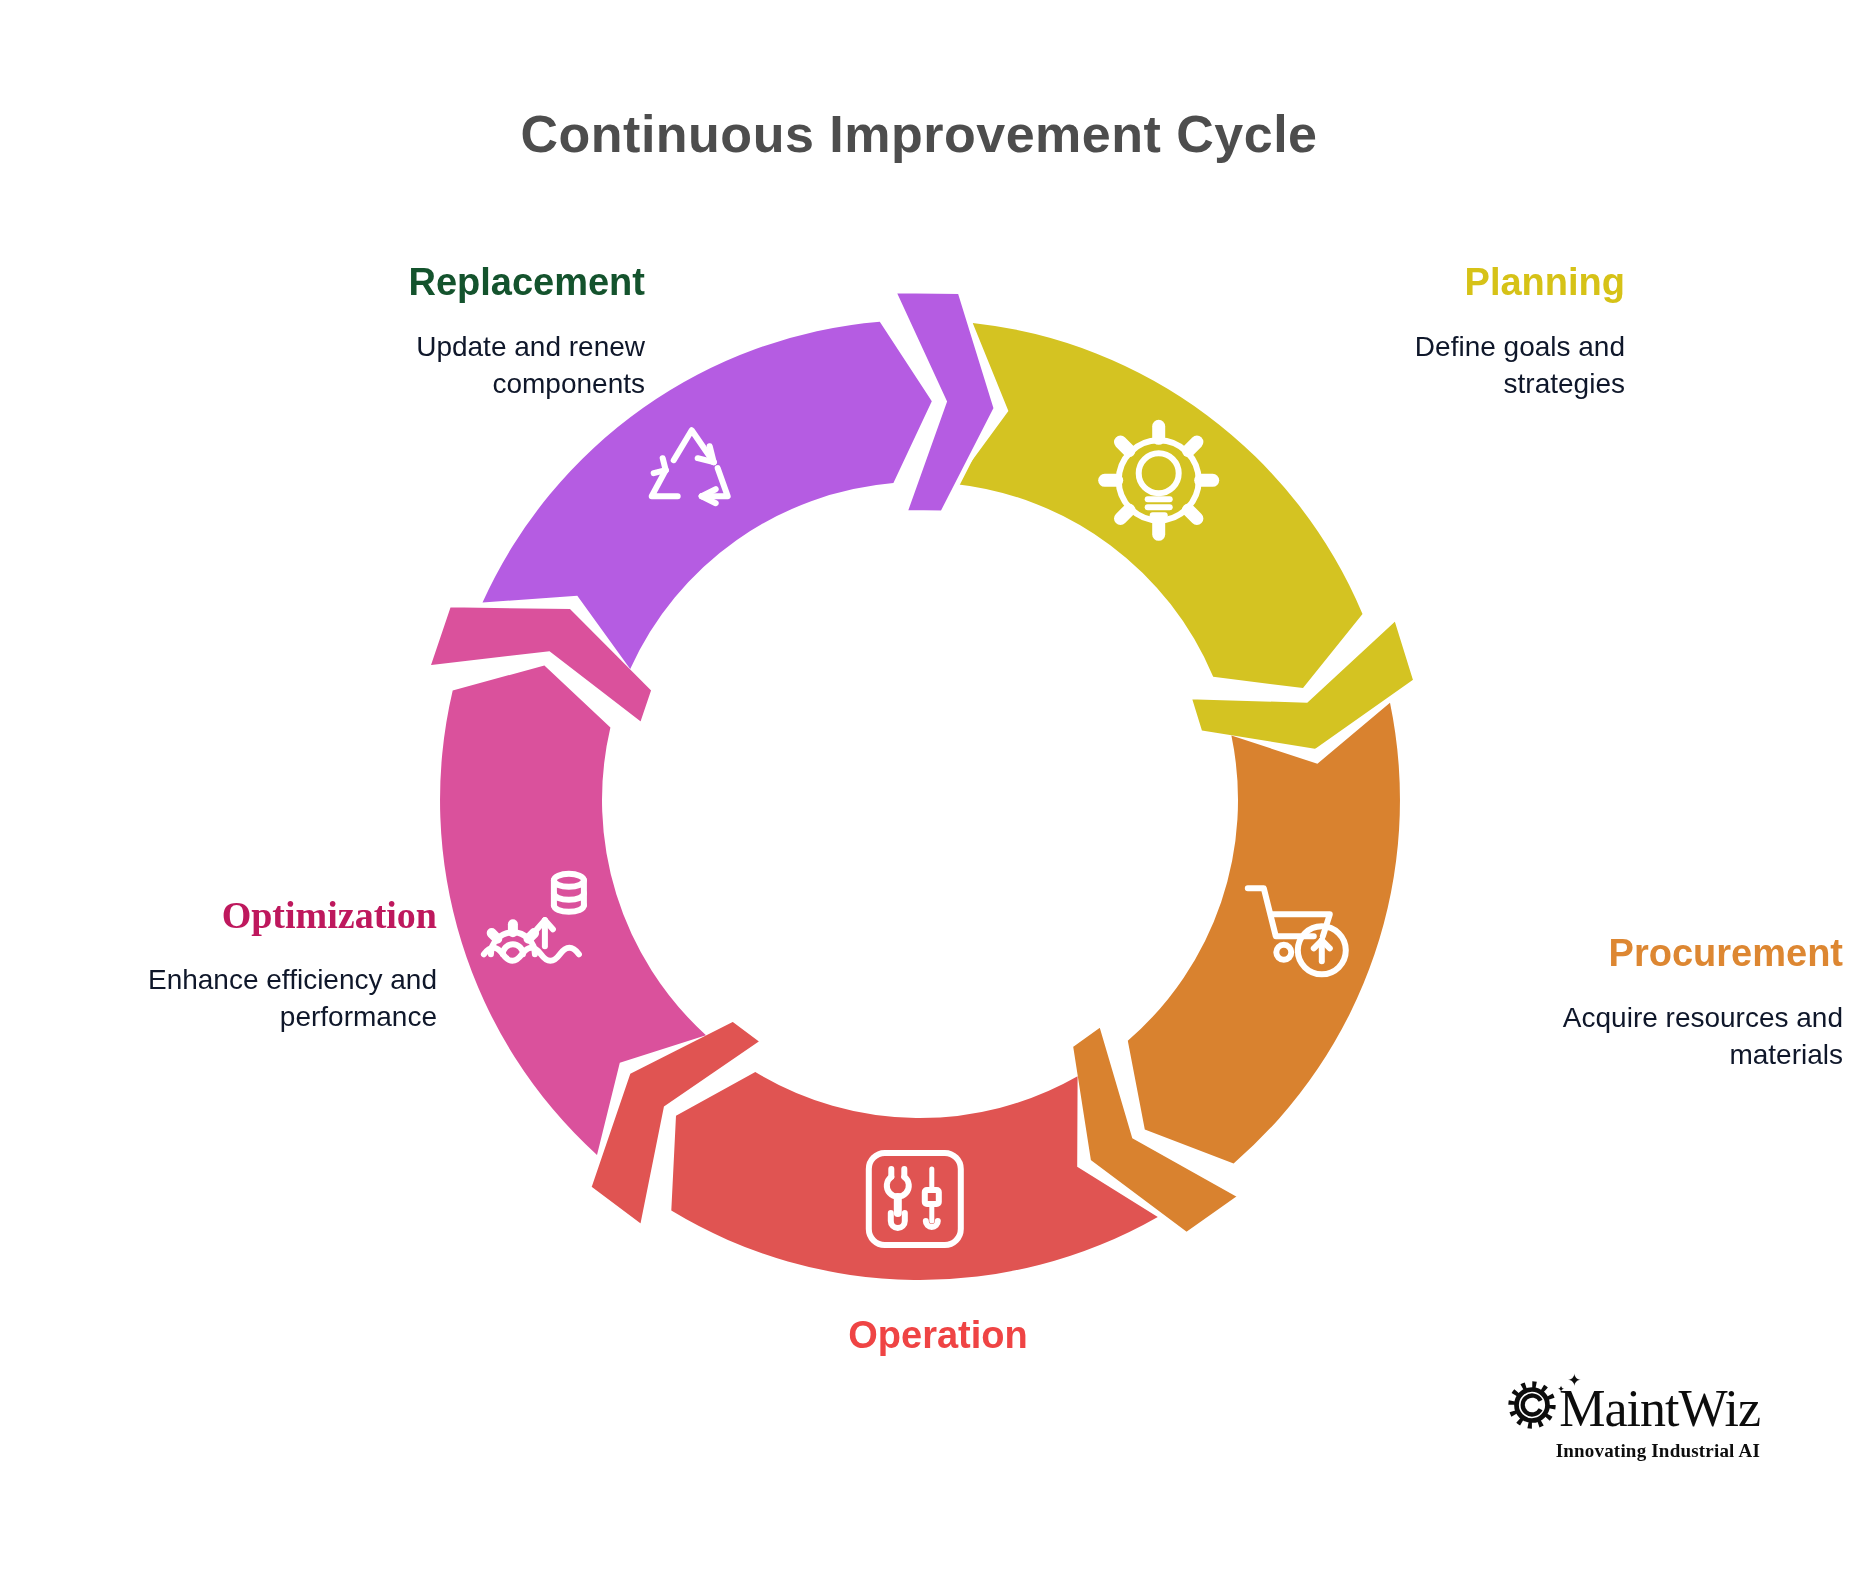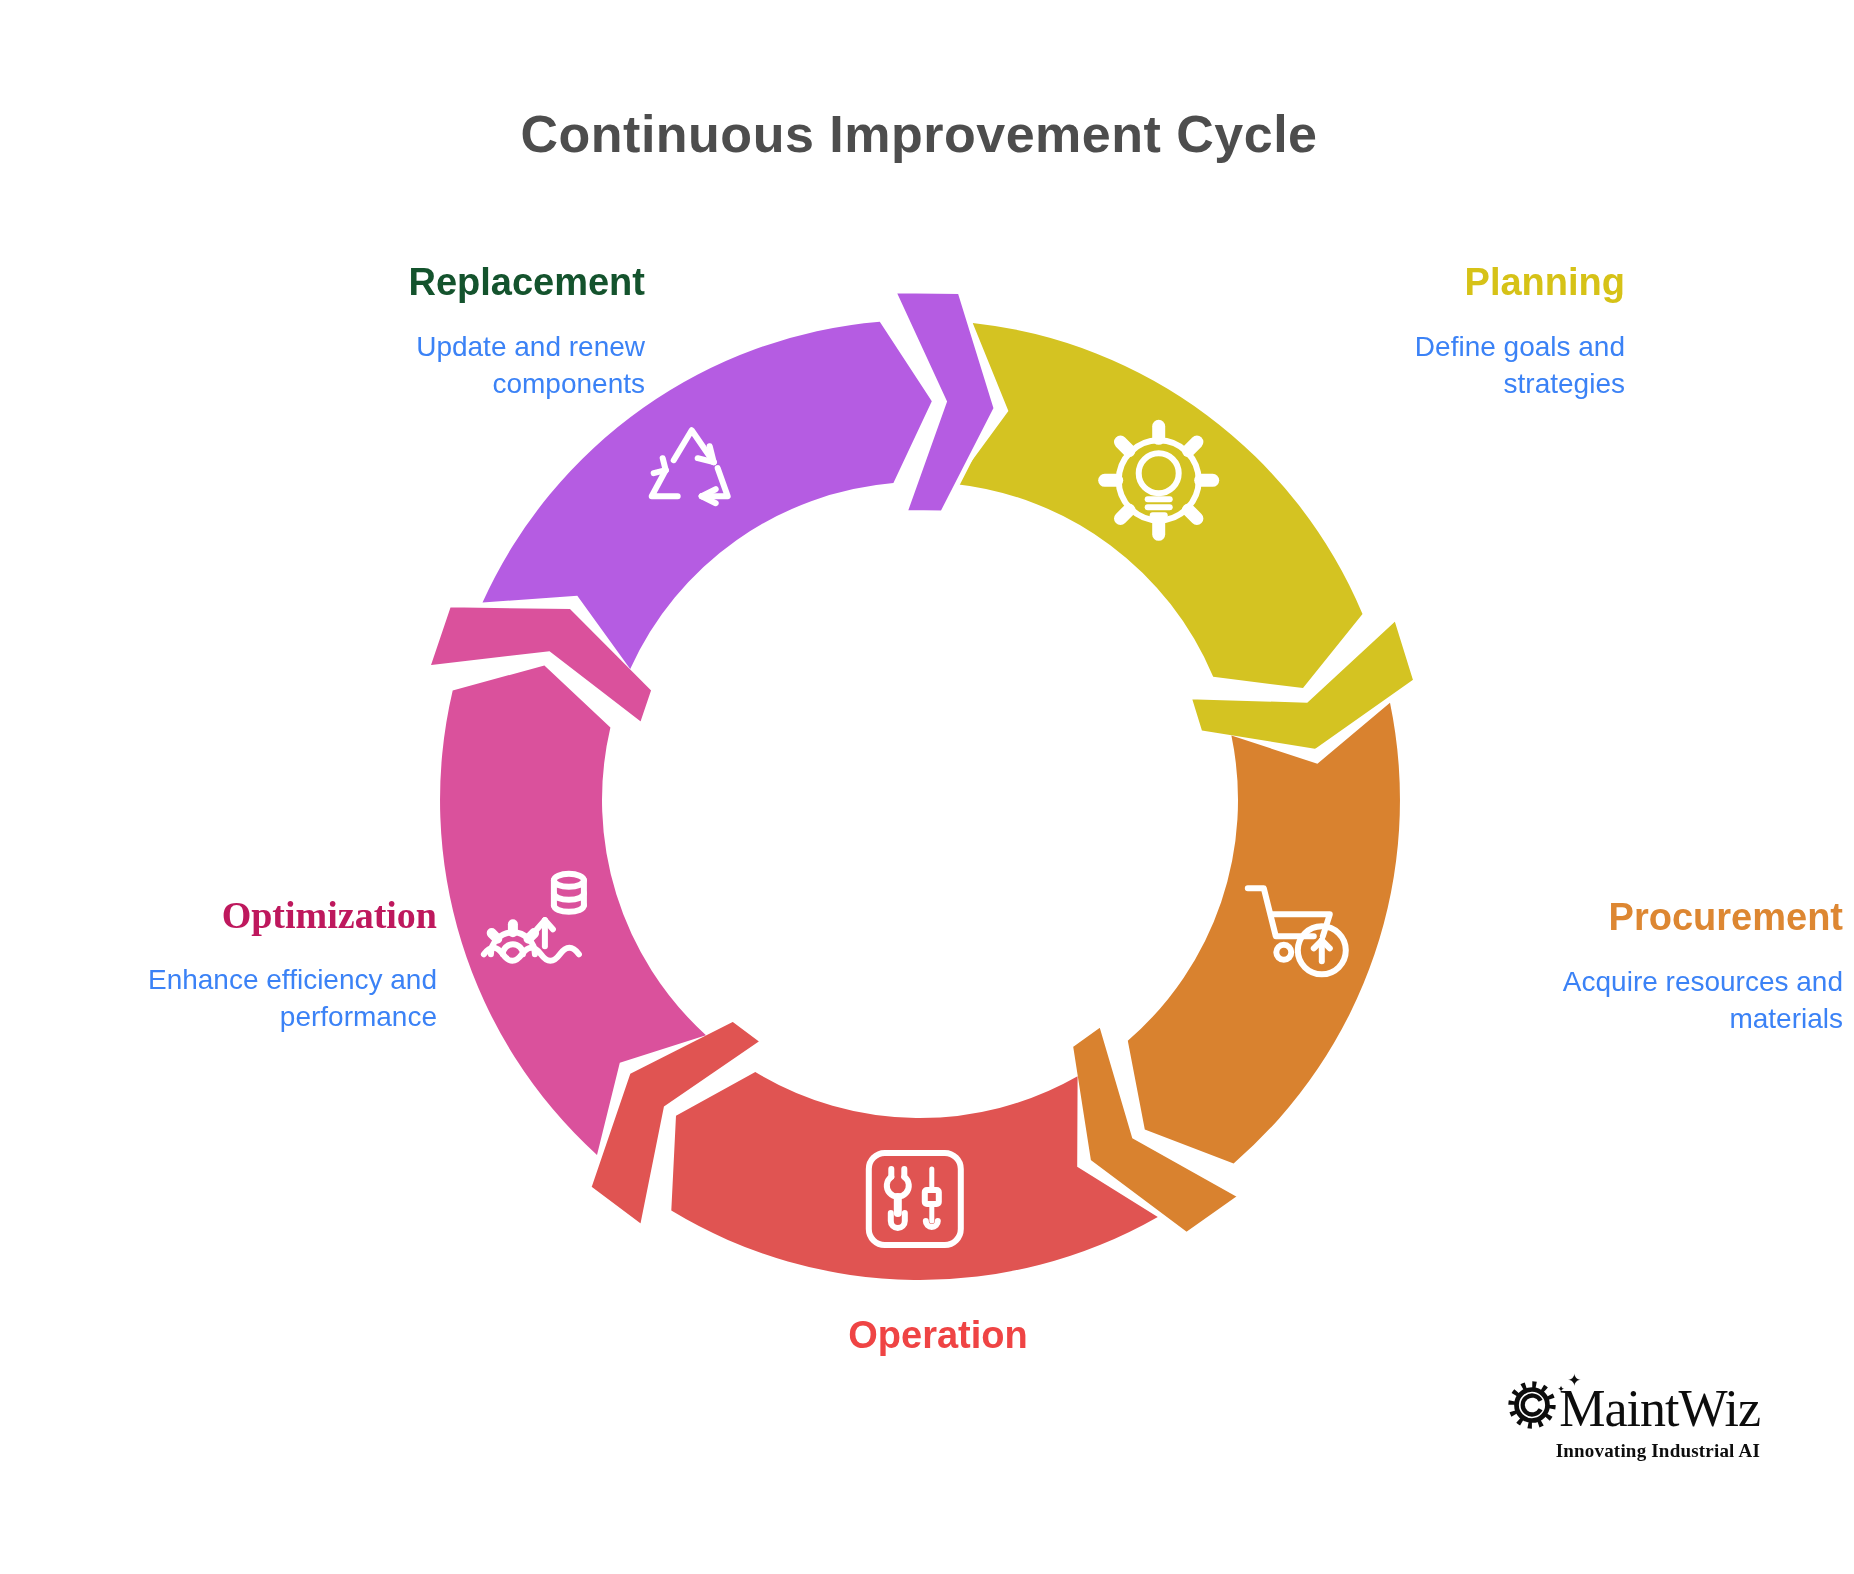--- a/index.html
+++ b/index.html
@@ -3,21 +3,21 @@
 <meta charset="utf-8">
 <style>
   html,body{margin:0;padding:0;background:#ffffff;}
   #page{position:relative;width:1854px;height:1574px;background:#ffffff;overflow:hidden;
         font-family:"Liberation Sans", sans-serif;}
   #ring-svg{position:absolute;left:0;top:0;}
   .title{position:absolute;left:0;top:104px;width:1838px;text-align:center;
          font-size:52px;font-weight:700;color:#4d4d4d;letter-spacing:.5px;}
   .step-block{position:absolute;}
   .step-heading{font-size:38px;font-weight:700;line-height:1;}
-  .step-desc{font-size:28px;color:#3b82f6;line-height:1.32;white-space:pre-line;margin-top:10px;}
+  .step-desc{font-size:28px;color:#0f172a;line-height:1.32;white-space:pre-line;margin-top:10px;}
   .align-r{text-align:right;}
   .align-l{text-align:right;}
   .align-c{text-align:center;}
   .blk-replacement{left:245px;top:263px;width:400px;}
   .blk-planning{left:1205px;top:263px;width:420px;}
   .blk-procurement{left:1423px;top:898px;width:420px;}
   .blk-optimization{left:37px;top:896px;width:400px;}
   .blk-operation{left:688px;top:1316px;width:500px;}
   .desc-gap{margin-top:28px;}
   .logo{position:absolute;left:1478px;top:1382px;width:282px;display:flex;flex-direction:column;
@@ -131,21 +131,21 @@
 components</div>
   </div>
 
   <div class="step-block blk-planning align-l">
     <div class="step-heading" style="color: rgb(214, 194, 23);">Planning</div>
     <div class="step-desc desc-gap">Define goals and
 strategies</div>
   </div>
 
   <div class="step-block blk-procurement align-l">
-    <div class="step-heading" style="color: rgb(221, 135, 50);">Procurement</div>
+    <div class="step-heading" style="color: rgb(221, 135, 50); margin-top: 36px;">Procurement</div>
     <div class="step-desc desc-gap">Acquire resources and
 materials</div>
   </div>
 
   <div class="step-block blk-optimization align-r">
     <div class="step-heading" style="color: #be185d; font-family: Liberation Serif, serif;">Optimization</div>
     <div class="step-desc desc-gap">Enhance efficiency and
 performance</div>
   </div>
 

